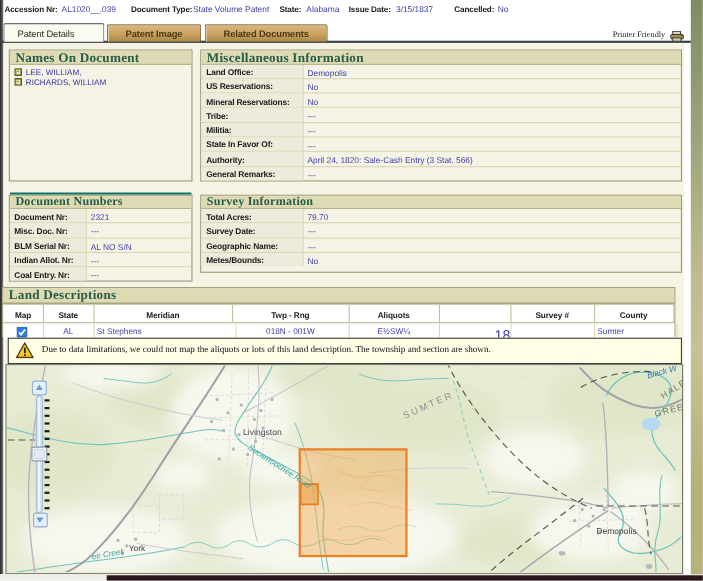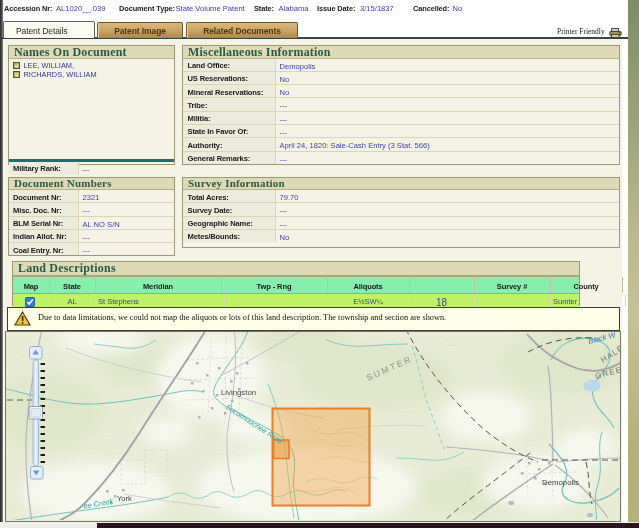--- a/index.html
+++ b/index.html
@@ -59,21 +59,21 @@
 
 <svg class="a" style="left:609px;top:27.5px;" width="13" height="10" viewBox="0 0 13 10">
   <rect x="2.6" y="0.5" width="7" height="3.2" fill="#ddd8c4" stroke="#3a3a3a" stroke-width="0.9"></rect>
   <rect x="0.8" y="3.4" width="11.4" height="4" rx="0.8" fill="#a4954e" stroke="#3a3a3a" stroke-width="0.9"></rect>
   <rect x="2.6" y="6.4" width="7.5" height="3.1" fill="#d2cbb0" stroke="#3a3a3a" stroke-width="0.9"></rect>
   <circle cx="10.8" cy="4.6" r="0.6" fill="#2a2a2a"></circle>
 </svg>
 
 <div class="box" style="left:8px;top:44.5px;width:166.5px;height:120px;">
   <div class="bhead" style="height:12px;">Names On Document</div>
-  <div style="position:relative;height:100px;">
+  <div style="position:relative;height:116px;">
     <svg class="a" style="left:4px;top:3px;" width="7" height="7">
         <rect x="0.5" y="0.5" width="6" height="6" fill="#a8a858" stroke="#55551e"></rect>
         <rect x="2" y="1.8" width="3.2" height="3.6" fill="#ecead0"></rect>
         <rect x="2.6" y="2.6" width="1.6" height="1" fill="#7a7a3a"></rect>
       </svg>
     <div class="a" style="left:14.5px;top:2.5px;color:#3232a2;font-size:7.4px;">LEE, WILLIAM,</div>
     <svg class="a" style="left:4px;top:12px;" width="7" height="7">
         <rect x="0.5" y="0.5" width="6" height="6" fill="#a8a858" stroke="#55551e"></rect>
         <rect x="2" y="1.8" width="3.2" height="3.6" fill="#ecead0"></rect>
         <rect x="2.6" y="2.6" width="1.6" height="1" fill="#7a7a3a"></rect>
@@ -201,38 +201,39 @@
       </div>
       <div class="row" style="height:12.3px;margin-top:0px;">
         <div class="cell" style="left:0;width:91.5px;background:#edebdb;"></div>
         <div class="rlab" style="left:4.5px;">Metes/Bounds:</div>
         <div class="vsep" style="left:91.5px;"></div>
         <div class="rval" style="left:96.5px;">No</div>
       </div>
     </div>
 </div>
 
-<div class="box" style="left:12px;top:261px;width:568px;height:45px;">
+<div class="box" style="left:2px;top:261px;width:612px;height:45px;">
   <div class="bhead" style="height:13px;line-height:13px;border-bottom:2px solid #a8a67e;">Land Descriptions</div>
-  <div id="ldhead" style="position:relative;height:16px;background:#86efac;border-bottom:1px solid #a8a67e;">
+  <div id="ldhead" style="position:relative;height:16px;background:#ffffff;border-bottom:1px solid #a8a67e;">
       <div class="cell" style="left:0px;width:36px;border-right:1px solid #c2c09a;text-align:center;font-weight:bold;font-size:7.5px;color:#1a1a1a;padding-top:4.5px;letter-spacing:-0.1px;">Map</div>
       <div class="cell" style="left:36px;width:46px;border-right:1px solid #c2c09a;text-align:center;font-weight:bold;font-size:7.5px;color:#1a1a1a;padding-top:4.5px;letter-spacing:-0.1px;">State</div>
       <div class="cell" style="left:82px;width:126px;border-right:1px solid #c2c09a;text-align:center;font-weight:bold;font-size:7.5px;color:#1a1a1a;padding-top:4.5px;letter-spacing:-0.1px;">Meridian</div>
       <div class="cell" style="left:208px;width:106px;border-right:1px solid #c2c09a;text-align:center;font-weight:bold;font-size:7.5px;color:#1a1a1a;padding-top:4.5px;letter-spacing:-0.1px;">Twp - Rng</div>
       <div class="cell" style="left:314px;width:82px;border-right:1px solid #c2c09a;text-align:center;font-weight:bold;font-size:7.5px;color:#1a1a1a;padding-top:4.5px;letter-spacing:-0.1px;">Aliquots</div>
       <div class="cell" style="left:396px;width:65px;border-right:1px solid #c2c09a;text-align:center;font-weight:bold;font-size:7.5px;color:#1a1a1a;padding-top:16px;letter-spacing:-0.1px;">Section</div>
       <div class="cell" style="left:461px;width:76px;border-right:1px solid #c2c09a;text-align:center;font-weight:bold;font-size:7.5px;color:#1a1a1a;padding-top:4.5px;letter-spacing:-0.1px;">Survey #</div>
       <div class="cell" style="left:537px;width:72px;border-right:1px solid #c2c09a;text-align:center;font-weight:bold;font-size:7.5px;color:#1a1a1a;padding-top:4.5px;letter-spacing:-0.1px;">County</div>
     </div>
-  <div id="ldrow" style="position:relative;height:13px;background:#bef264;">
+  <div id="ldrow" style="position:relative;height:13px;background:#ffffff;">
       <div class="cell" style="left:0px;width:36px;border-right:1px solid #dbd9b6;text-align:center;color:#4040ab;font-size:7.5px;padding-top:3px;"></div>
       <div class="cell" style="left:36px;width:46px;border-right:1px solid #dbd9b6;text-align:center;color:#4040ab;font-size:7.5px;padding-top:3px;">AL</div>
       <div class="cell" style="left:82px;width:126px;border-right:1px solid #dbd9b6;text-align:left;padding-left:3px;color:#4040ab;font-size:7.5px;padding-top:3px;">St Stephens</div>
+      <div class="cell" style="left:208px;width:106px;border-right:1px solid #dbd9b6;text-align:center;color:#4040ab;font-size:7.5px;padding-top:3px;">018N - 001W</div>
       <div class="cell" style="left:314px;width:82px;border-right:1px solid #dbd9b6;text-align:center;color:#4040ab;font-size:7.5px;padding-top:3px;">E½SW¼</div>
-      <div class="cell" style="left:396px;width:65px;border-right:1px solid #dbd9b6;text-align:center;color:#4040ab;font-size:10px;padding-top:3px;">18</div>
+      <div class="cell" style="left:396px;width:65px;border-right:1px solid #dbd9b6;text-align:right;color:#4040ab;font-size:13px;padding-top:3px;">18</div>
       <div class="cell" style="left:461px;width:76px;border-right:1px solid #dbd9b6;text-align:center;color:#4040ab;font-size:7.5px;padding-top:3px;"></div>
       <div class="cell" style="left:537px;width:72px;border-right:1px solid #dbd9b6;text-align:left;padding-left:3px;color:#4040ab;font-size:7.5px;padding-top:3px;">Sumter</div>
       <svg style="position:absolute;left:12px;top:2.5px;" width="10" height="10" viewBox="0 0 10 10">
         <rect x="0.5" y="0.5" width="9" height="9" rx="1" fill="#2d7de2" stroke="#2560b5"></rect>
         <path d="M2.3 5 L4.1 7.1 L7.8 2.6" stroke="#fff" stroke-width="1.6" fill="none"></path>
       </svg>
     </div>
 </div>
 
 <div class="a" style="left:7px;top:306.5px;width:613px;height:24px;background:#ffffe8;border:1.5px solid #3c3c35;box-sizing:border-box;">

